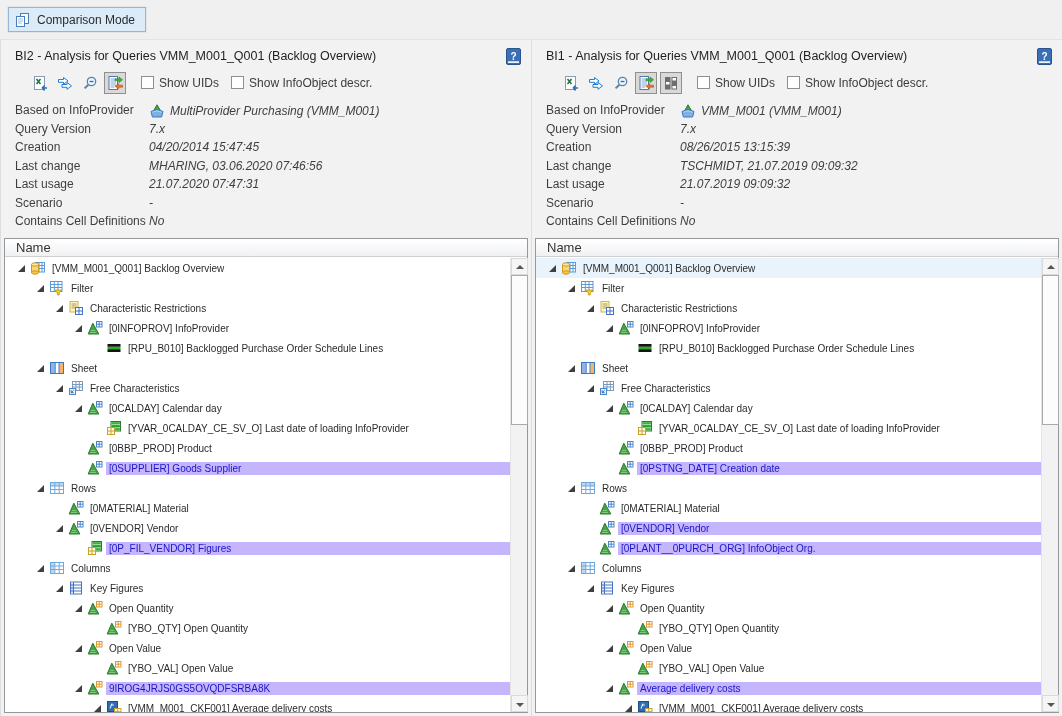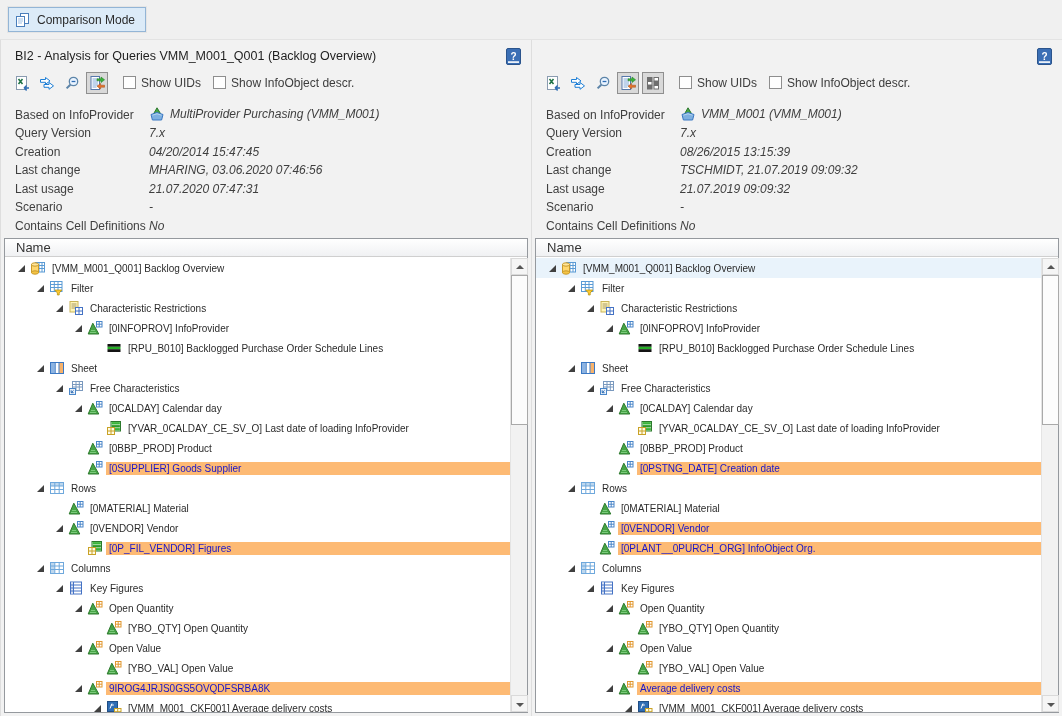--- a/index.html
+++ b/index.html
@@ -9,43 +9,43 @@
   .topbar{position:absolute;left:0;top:0;width:1062px;height:40px;background:#F0F0F0;border-bottom:1px solid #E3E3E3;}
   .cmpbtn{position:absolute;left:8px;top:7px;height:25px;display:flex;align-items:center;gap:6px;
     background:#DCEBF8;border:1px solid #93B5D6;outline:1px solid #E5E5E5;padding:0 10px 0 6px;
     font-family:inherit;font-size:12px;color:#2B2B2B;cursor:default;}
   .cmpicon{width:16px;height:16px;display:flex;}
   
   #panels{position:absolute;left:0;top:40px;width:1062px;height:676px;display:flex;}
   .panel{position:relative;width:531px;height:676px;border-left:1px solid #DEDEDE;}
   .ptitle{position:absolute;left:14px;top:9px;font-size:12.5px;font-weight:normal;color:#1F1F1F;white-space:nowrap;}
   .help{position:absolute;left:505px;top:8px;width:15px;height:17px;display:flex;}
-  .ptoolbar{position:absolute;left:10px;top:31px;height:23px;display:flex;align-items:center;}
+  .ptoolbar{position:absolute;left:28px;top:31px;height:23px;display:flex;align-items:center;}
   .tbtn{width:22px;height:22px;display:flex;align-items:center;justify-content:center;margin-right:3px;border:1px solid transparent;}
   .tbtn.pressed{background:#D9D9D9;border-color:#8F8F8F;}
   .cbwrap{display:flex;align-items:center;margin-left:12px;cursor:default;}
   .cb{width:13px;height:13px;background:#FEFEFE;border:1px solid #8E8E8E;display:inline-block;flex:none;}
   .cblab{margin-left:5px;font-size:12px;color:#3C3C3C;white-space:nowrap;}
   
   .pmeta{position:absolute;left:14px;top:63px;right:8px;}
-  .mrow{display:flex;align-items:flex-end;height:18.5px;font-size:12px;color:#3F3F3F;white-space:nowrap;}
+  .mrow{display:flex;align-items:flex-start;height:18.5px;font-size:12px;color:#3F3F3F;white-space:nowrap;}
   .mlabel{width:134px;flex:none;}
   .mval{display:flex;align-items:center;font-style:italic;}
   .micon{width:16px;height:16px;margin-right:5px;display:flex;}
   
   .treebox{position:absolute;left:3px;right:3px;top:198px;height:475px;background:#fff;border:1px solid #95999E;}
   .thead{height:18px;line-height:17px;padding-left:11px;font-size:13px;color:#333;
     background:linear-gradient(#FFFFFF,#F0F1F3);border-bottom:1px solid #CFCFCF;}
   .tbody{position:absolute;top:19px;left:0;right:17px;bottom:0;overflow:hidden;}
   .trow{height:20px;display:flex;align-items:center;white-space:nowrap;font-size:10px;color:#2B2B2B;}
   .trow.sel{background:#E9F3FB;}
   .exp{width:13px;height:9px;flex:none;display:flex;align-items:center;}
   .ticon{width:16px;height:16px;flex:none;margin-right:3px;display:flex;align-items:center;justify-content:center;}
   .tlabel{padding:1px 3px;}
-  .trow.hl .tlabel{background:#fdba74;color:#1A16C8;flex:1;}
+  .trow.hl .tlabel{background:#c4b5fd;color:#1A16C8;flex:1;}
   
   .vscroll{position:absolute;top:19px;right:0;bottom:0;width:17px;background:#F2F2F2;border-left:1px solid #E4E4E4;}
   .sbtn{position:absolute;left:0;width:17px;height:17px;background:#F5F5F5;border:1px solid #DADADA;}
   .sbtn.up{top:0;}
   .sbtn.down{bottom:0;}
   .sbtn::after{content:"";position:absolute;left:4px;border-left:4px solid transparent;border-right:4px solid transparent;}
   .sbtn.up::after{top:6px;border-bottom:4px solid #555;}
   .sbtn.down::after{top:7px;border-top:4px solid #555;}
   .sthumb{position:absolute;left:0;top:17px;width:17px;height:150px;background:#FCFCFC;border:1px solid #A9A9A9;}
 </style>
@@ -505,20 +505,21 @@
           </div>
         </div>
         <div class="vscroll">
           <span class="sbtn up"></span>
           <span class="sthumb"></span>
           <span class="sbtn down"></span>
         </div>
       </div>
     </div>
     <div class="panel">
+      <div class="ptitle">BI1 - Analysis for Queries VMM_M001_Q001 (Backlog Overview)</div>
       <span class="help">
         <svg width="15" height="17" viewBox="0 0 15 17">
           <rect x="0.5" y="0.5" width="14" height="16" rx="1.5" fill="#3B6FB5" stroke="#2B548C"></rect>
           <rect x="2" y="13.2" width="11" height="1.8" fill="#fff" opacity="0.9"></rect>
           <text x="7.5" y="11.5" text-anchor="middle" font-size="10" font-weight="bold" fill="#fff" font-family="Liberation Sans,sans-serif">?</text>
         </svg>
       </span>
       <div class="ptoolbar">
         <span class="tbtn">
           <svg width="16" height="16" viewBox="0 0 16 16">

